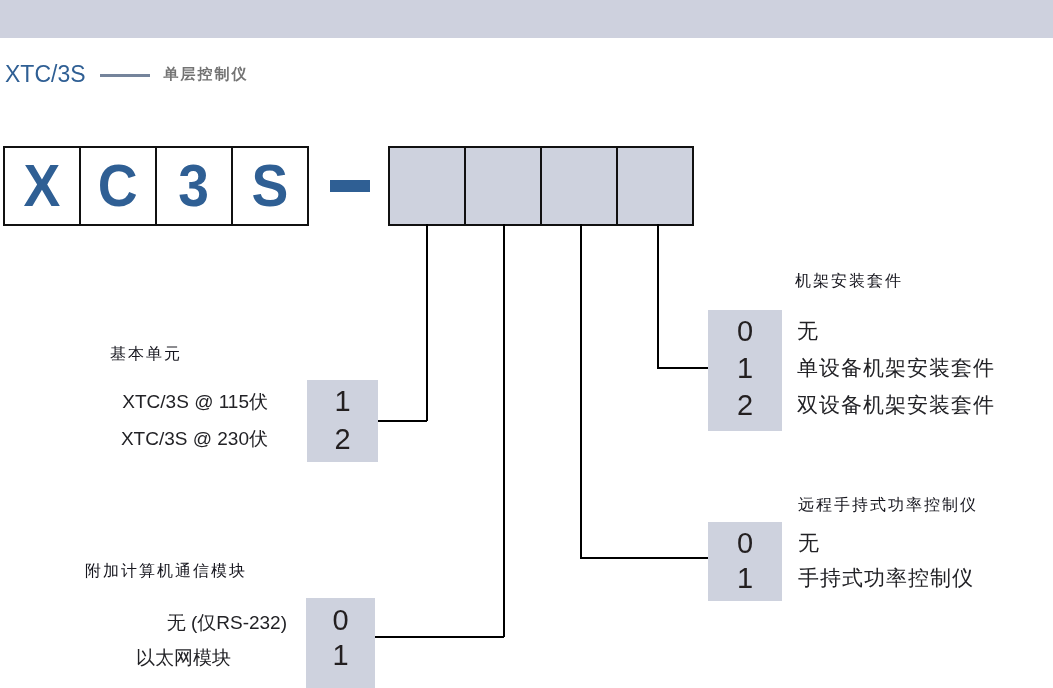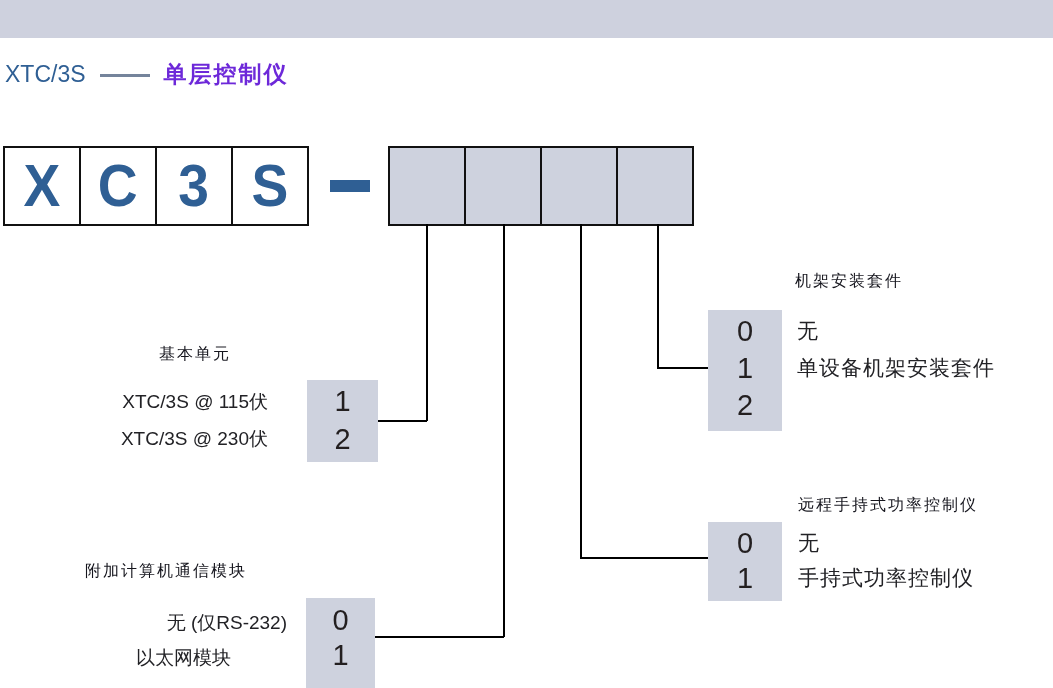--- a/index.html
+++ b/index.html
@@ -39,21 +39,21 @@
   }
   .subtitle-model {
     font-weight: normal; font-size: 23px; color: #2f5f94;
   }
   .subtitle-dash {
     display: inline-block; width: 50px; height: 3px;
     background: #75849b; margin: 2px 14px 0 14px;
   }
   .subtitle-name {
     font-family: Liberation Mono, monospace;
-    font-weight: bold; font-size: 23px; letter-spacing: 2px; color: #6d28d9;
+    font-weight: bold; font-size: 15px; letter-spacing: 2px; color: #737373;
   }
 
   
   .code-row-letters { left: 3px; top: 146px; display: flex; }
   .code-row-blanks  { left: 388px; top: 146px; display: flex; }
   .code-cell {
     width: 74px; height: 76px;
     border: 2px solid #111111;
     margin-left: -2px;
     display: flex; align-items: center; justify-content: center;
@@ -144,21 +144,21 @@
 
   <div class="abs line" style="left:503px; top:224px; width:1.5px; height:413px;"></div>
   <div class="abs line" style="left:375px; top:636px; width:129px; height:1.5px;"></div>
 
   <div class="abs line" style="left:580px; top:224px; width:1.5px; height:334px;"></div>
   <div class="abs line" style="left:580px; top:557px; width:128px; height:1.5px;"></div>
 
   <div class="abs line" style="left:657px; top:224px; width:1.5px; height:144px;"></div>
   <div class="abs line" style="left:657px; top:367px; width:51px;  height:1.5px;"></div>
 
-  <div class="abs sec-title" style="left:95px; top:344px; width:200px; text-align:center;">基本单元</div>
+  <div class="abs sec-title" style="left:110px; top:344px; width:200px; text-align:left;">基本单元</div>
   <div class="abs left-label" style="left:60px; top:389px; width:208px;">XTC/3S @ 115伏</div>
   <div class="abs left-label" style="left:60px; top:426px; width:208px;">XTC/3S @ 230伏</div>
   <div class="abs num-box" style="left:307px; top:380px; width:71px; height:80px; padding-top:2px;">
     <div class="num" style="line-height:38px;">1</div>
     <div class="num" style="line-height:38px;">2</div>
   </div>
 
   <div class="abs sec-title" style="left:85px; top:561px;">附加计算机通信模块</div>
   <div class="abs left-label" style="left:80px; top:610px; width:207px;">无 (仅RS-232)</div>
   <div class="abs left-label" style="left:80px; top:645px; width:207px;text-align:center;">以太网模块</div>
@@ -169,20 +169,21 @@
 
   <div class="abs sec-title" style="left:795px; top:271px;">机架安装套件</div>
   <div class="abs num-box" style="left:708px; top:310px; width:74px; height:118px; padding-top:3px;">
     <div class="num" style="line-height:37px;">0</div>
     <div class="num" style="line-height:37px;">1</div>
     <div class="num" style="line-height:37px;">2</div>
   </div>
   <div class="abs" style="left:797px; top:313px;">
     <div class="opt-label" style="line-height:37px;">无</div>
     <div class="opt-label" style="line-height:37px;">单设备机架安装套件</div>
+    <div class="opt-label" style="line-height:37px;">双设备机架安装套件</div>
   </div>
 
   <div class="abs sec-title" style="left:798px; top:495px;">远程手持式功率控制仪</div>
   <div class="abs num-box" style="left:708px; top:522px; width:74px; height:75px; padding-top:4px;">
     <div class="num" style="line-height:35px;">0</div>
     <div class="num" style="line-height:35px;">1</div>
   </div>
   <div class="abs" style="left:798px; top:526px;">
     <div class="opt-label" style="line-height:35px;">无</div>
     <div class="opt-label" style="line-height:35px;">手持式功率控制仪</div>

